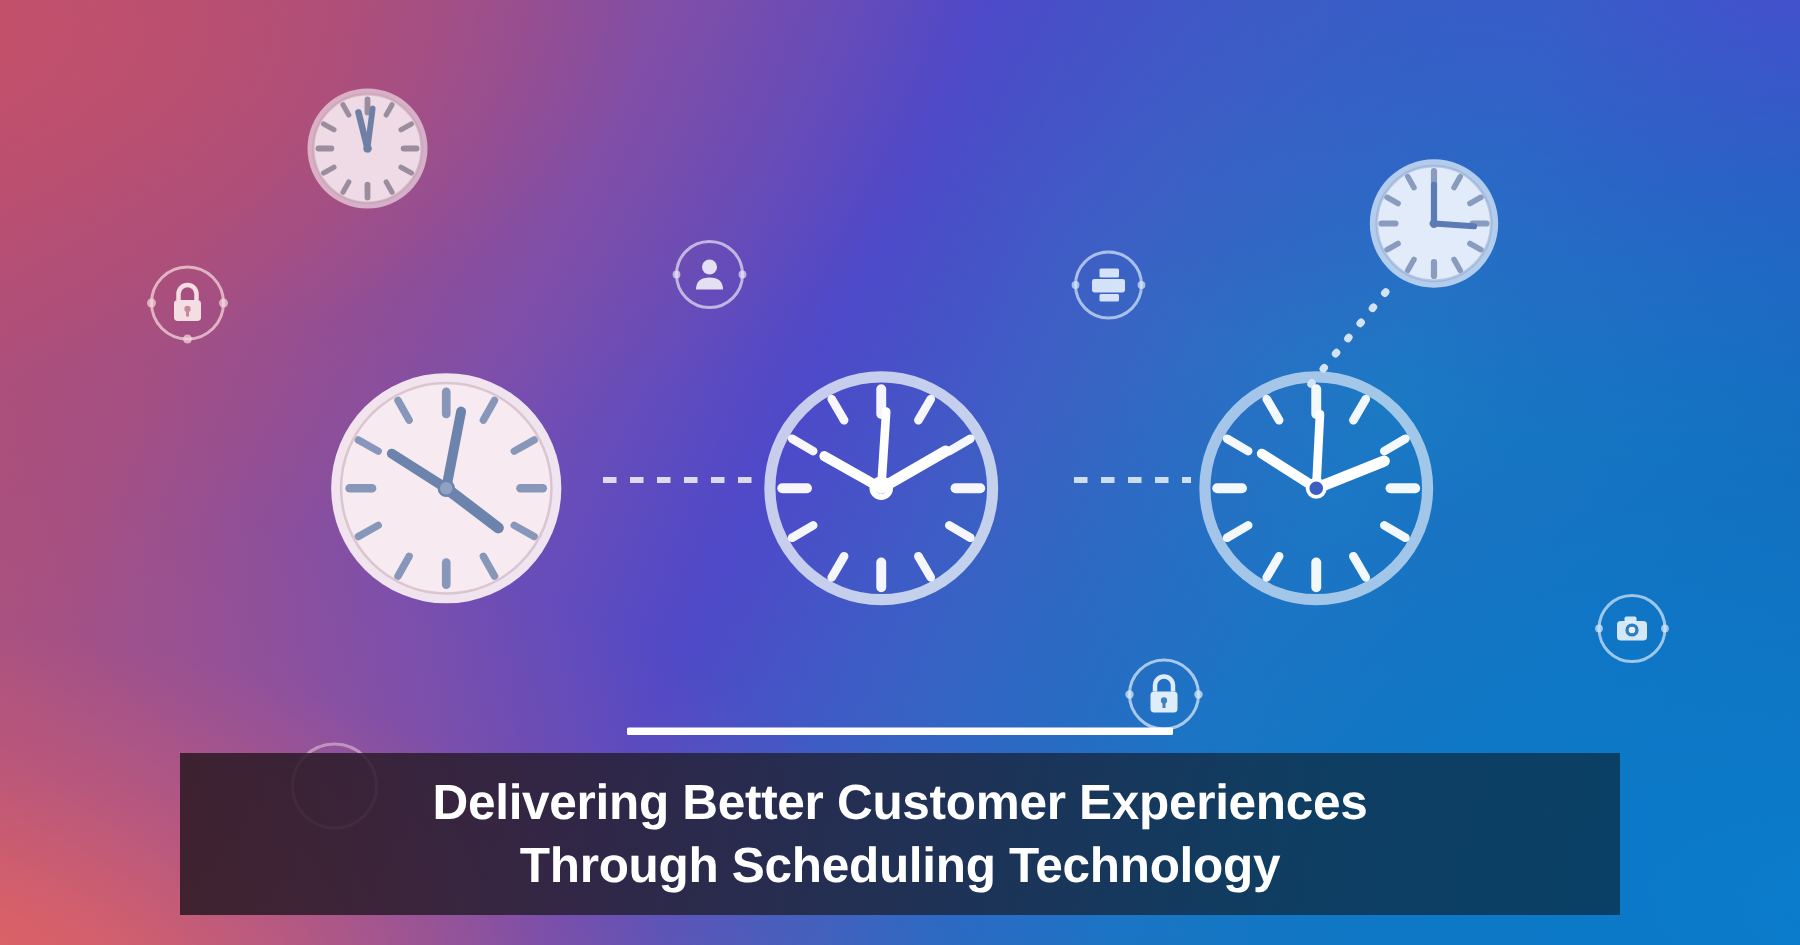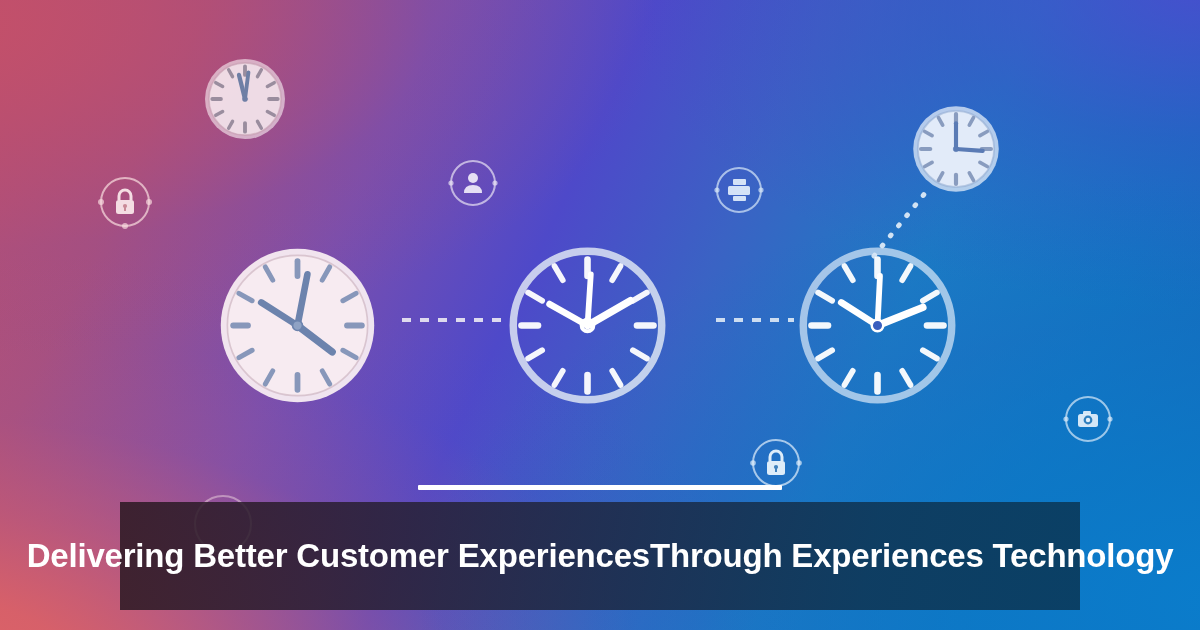--- a/index.html
+++ b/index.html
@@ -66,20 +66,21 @@
     top: 502px;
     width: 960px;
     height: 108px;
     background: linear-gradient(100deg,
         rgba(46,26,36,0.88) 0%,
         rgba(42,30,48,0.86) 22%,
         rgba(28,40,66,0.85) 52%,
         rgba(14,52,82,0.86) 78%,
         rgba(10,56,88,0.88) 100%);
     display: flex;
+    flex-direction: column;
     align-items: center;
     justify-content: center;
   }
   .caption-line {
     color: #ffffff;
     font-size: 33px;
     font-weight: bold;
     line-height: 1.28;
     letter-spacing: -0.2px;
     text-align: center;
@@ -329,16 +330,16 @@
   <div class="bubble" style="left:192px; top:493px;">
     <svg width="62" height="62" viewBox="0 0 62 62">
       <circle cx="31" cy="31" r="28" fill="none" stroke="#f3dce2" stroke-opacity="0.48" stroke-width="2"></circle>
     </svg>
   </div>
 
   <div class="rule" style="left:418px; top:485px; width:364px; height:5px;"></div>
 
   <div class="caption-bar">
     <div class="caption-line">Delivering Better Customer Experiences</div>
-    <div class="caption-line">Through Experiences Technology</div>
+    <div class="caption-line">Through Scheduling Technology</div>
   </div>
 
 </div>
 
 </body></html>

